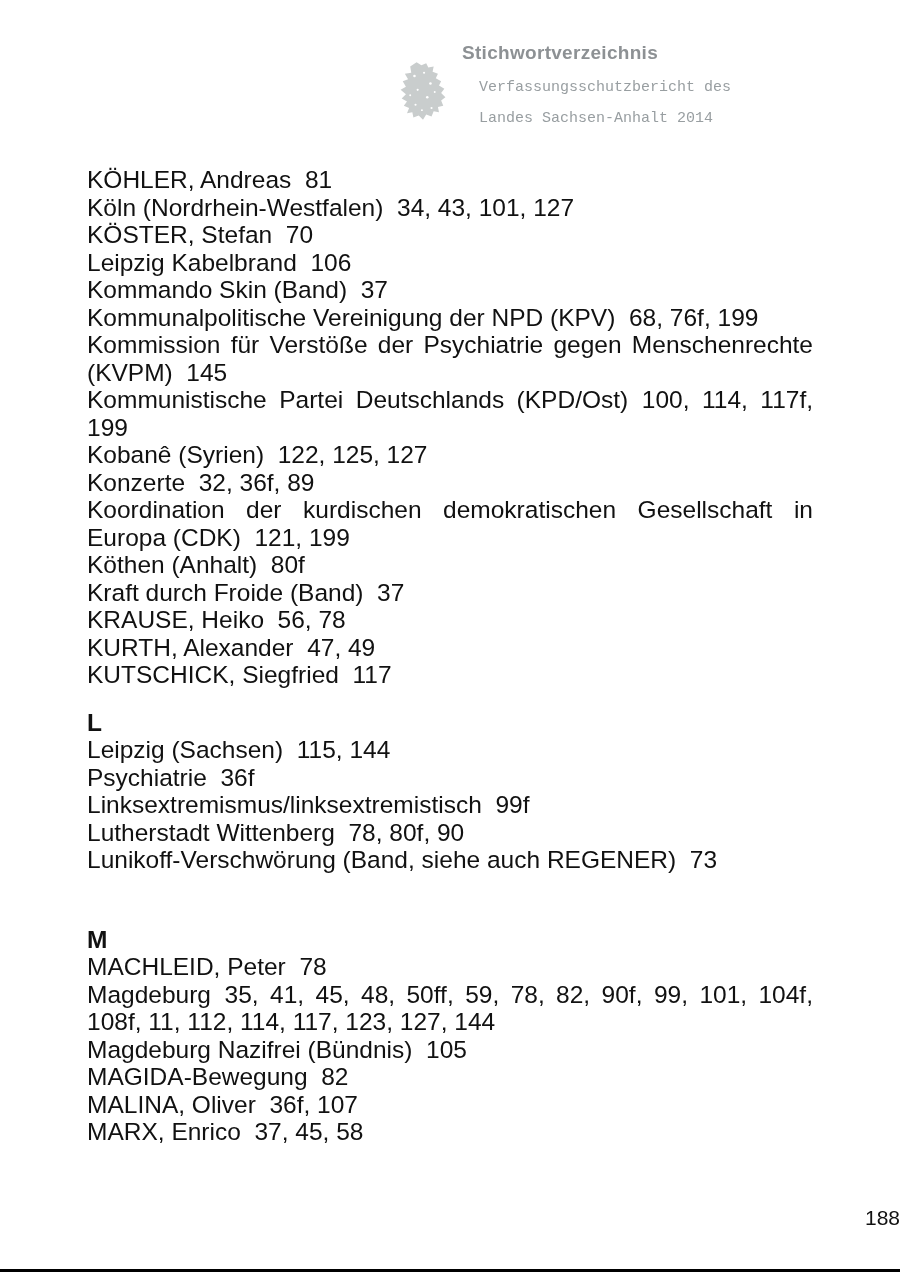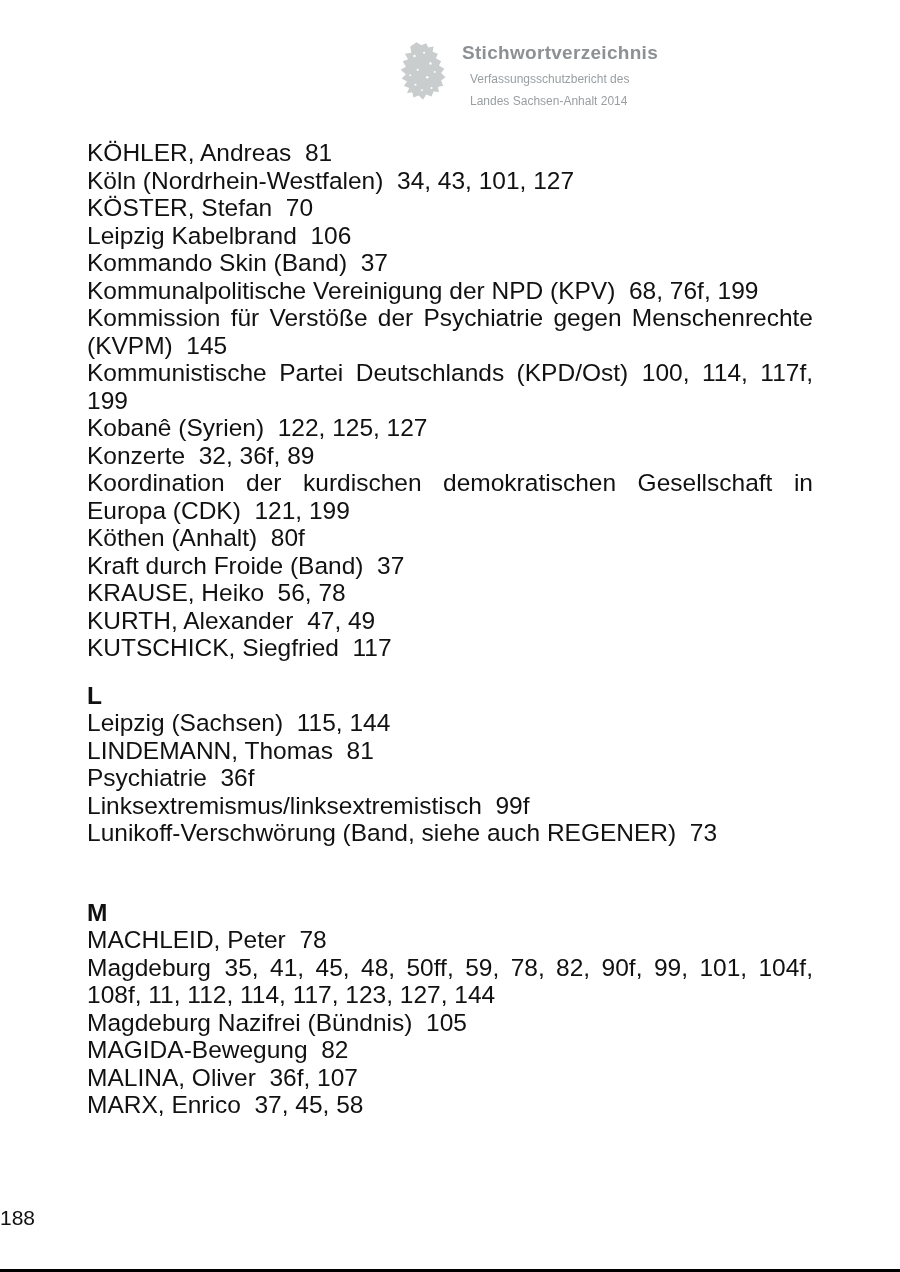--- a/index.html
+++ b/index.html
@@ -10,40 +10,41 @@
     margin: 0 auto;
     background: #ffffff;
     color: #111111;
     font-family: "Liberation Sans", "DejaVu Sans", sans-serif;
     overflow: hidden;
   }
 
   
   .header {
     display: flex;
-    align-items: flex-start;
+    align-items: center;
     padding-top: 40px;
     padding-left: 396px;
     gap: 12px;
   }
   .logo-box { width: 54px; height: 64px; flex: 0 0 auto; }
   .logo-box svg { display: block; width: 54px; height: 64px; }
   .header-text { padding-top: 2px; }
   .header-title {
     font-size: 19px;
     font-weight: 700;
     letter-spacing: 0.3px;
     color: #8d9194;
     margin: 0 0 6px 0;
   }
   .header-subtitle {
-    font-size: 12px;
+    font-size: 15px;
     line-height: 14px;
     color: #989ea1;
-    margin: 8px;
+    margin: 17px;
+    font-family: Liberation Mono, monospace;
   }
 
   
   .index-body {
     margin-top: 23px;
     padding: 0 87px;
     font-size: 24.5px;
     line-height: 27.5px;
   }
   .index-section { margin: 0; }
@@ -61,21 +62,21 @@
     text-align: justify;
   }
   .gap { display: inline-block; width: 13.6px; }
 
   
   .footer {
     position: absolute;
     left: 0;
     right: 0;
     bottom: 42px;
-    text-align: left;
+    text-align: right;
     font-size: 21px;
     color: #111111;
   }
   .scan-edge {
     position: absolute;
     left: 0;
     right: 0;
     bottom: 0;
     height: 3px;
     background: #000000;
@@ -124,23 +125,23 @@
         <p class="entry"><span class="term">Koordination der kurdischen demokratischen Gesellschaft in Europa (CDK)</span><span class="gap"></span><span class="pages">121, 199</span></p>
         <p class="entry"><span class="term">Köthen (Anhalt)</span><span class="gap"></span><span class="pages">80f</span></p>
         <p class="entry"><span class="term">Kraft durch Froide (Band)</span><span class="gap"></span><span class="pages">37</span></p>
         <p class="entry"><span class="term">KRAUSE, Heiko</span><span class="gap"></span><span class="pages">56, 78</span></p>
         <p class="entry"><span class="term">KURTH, Alexander</span><span class="gap"></span><span class="pages">47, 49</span></p>
         <p class="entry"><span class="term">KUTSCHICK, Siegfried</span><span class="gap"></span><span class="pages">117</span></p>
       </section>
       <section class="index-section" data-letter="L">
         <h2 class="section-letter">L</h2>
         <p class="entry"><span class="term">Leipzig (Sachsen)</span><span class="gap"></span><span class="pages">115, 144</span></p>
-        <p class="entry"><span class="term">LINDEMANN, Thomas</span><span class="gap"></span><span class="pages">81</span></p>
         <p class="entry"><span class="term">Psychiatrie</span><span class="gap"></span><span class="pages">36f</span></p>
         <p class="entry"><span class="term">Linksextremismus/linksextremistisch</span><span class="gap"></span><span class="pages">99f</span></p>
+        <p class="entry"><span class="term">Lutherstadt Wittenberg</span><span class="gap"></span><span class="pages">78, 80f, 90</span></p>
         <p class="entry"><span class="term">Lunikoff-Verschwörung (Band, siehe auch REGENER)</span><span class="gap"></span><span class="pages">73</span></p>
       </section>
       <section class="index-section" data-letter="M">
         <h2 class="section-letter">M</h2>
         <p class="entry"><span class="term">MACHLEID, Peter</span><span class="gap"></span><span class="pages">78</span></p>
         <p class="entry"><span class="term">Magdeburg</span><span class="gap"></span><span class="pages">35, 41, 45, 48, 50ff, 59, 78, 82, 90f, 99, 101, 104f, 108f, 11, 112, 114, 117, 123, 127, 144</span></p>
         <p class="entry"><span class="term">Magdeburg Nazifrei (Bündnis)</span><span class="gap"></span><span class="pages">105</span></p>
         <p class="entry"><span class="term">MAGIDA-Bewegung</span><span class="gap"></span><span class="pages">82</span></p>
         <p class="entry"><span class="term">MALINA, Oliver</span><span class="gap"></span><span class="pages">36f, 107</span></p>
         <p class="entry"><span class="term">MARX, Enrico</span><span class="gap"></span><span class="pages">37, 45, 58</span></p>

